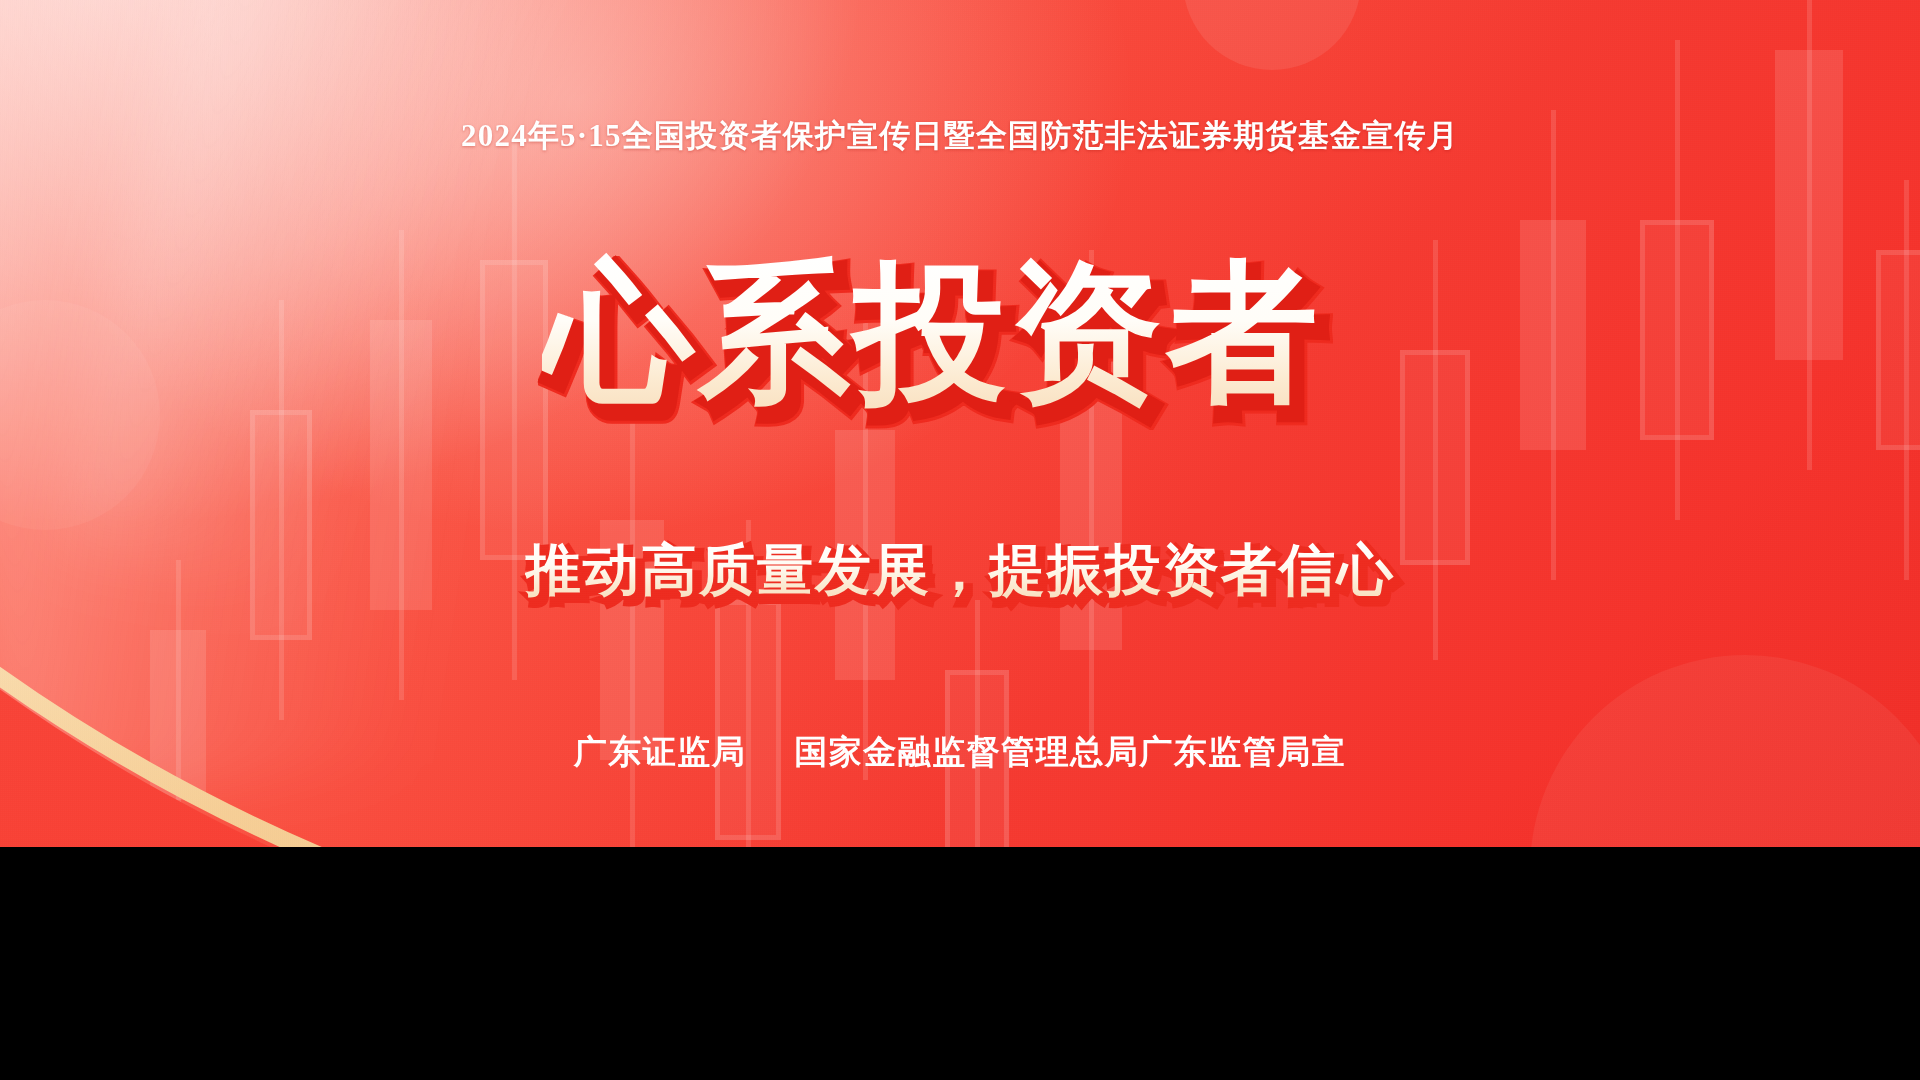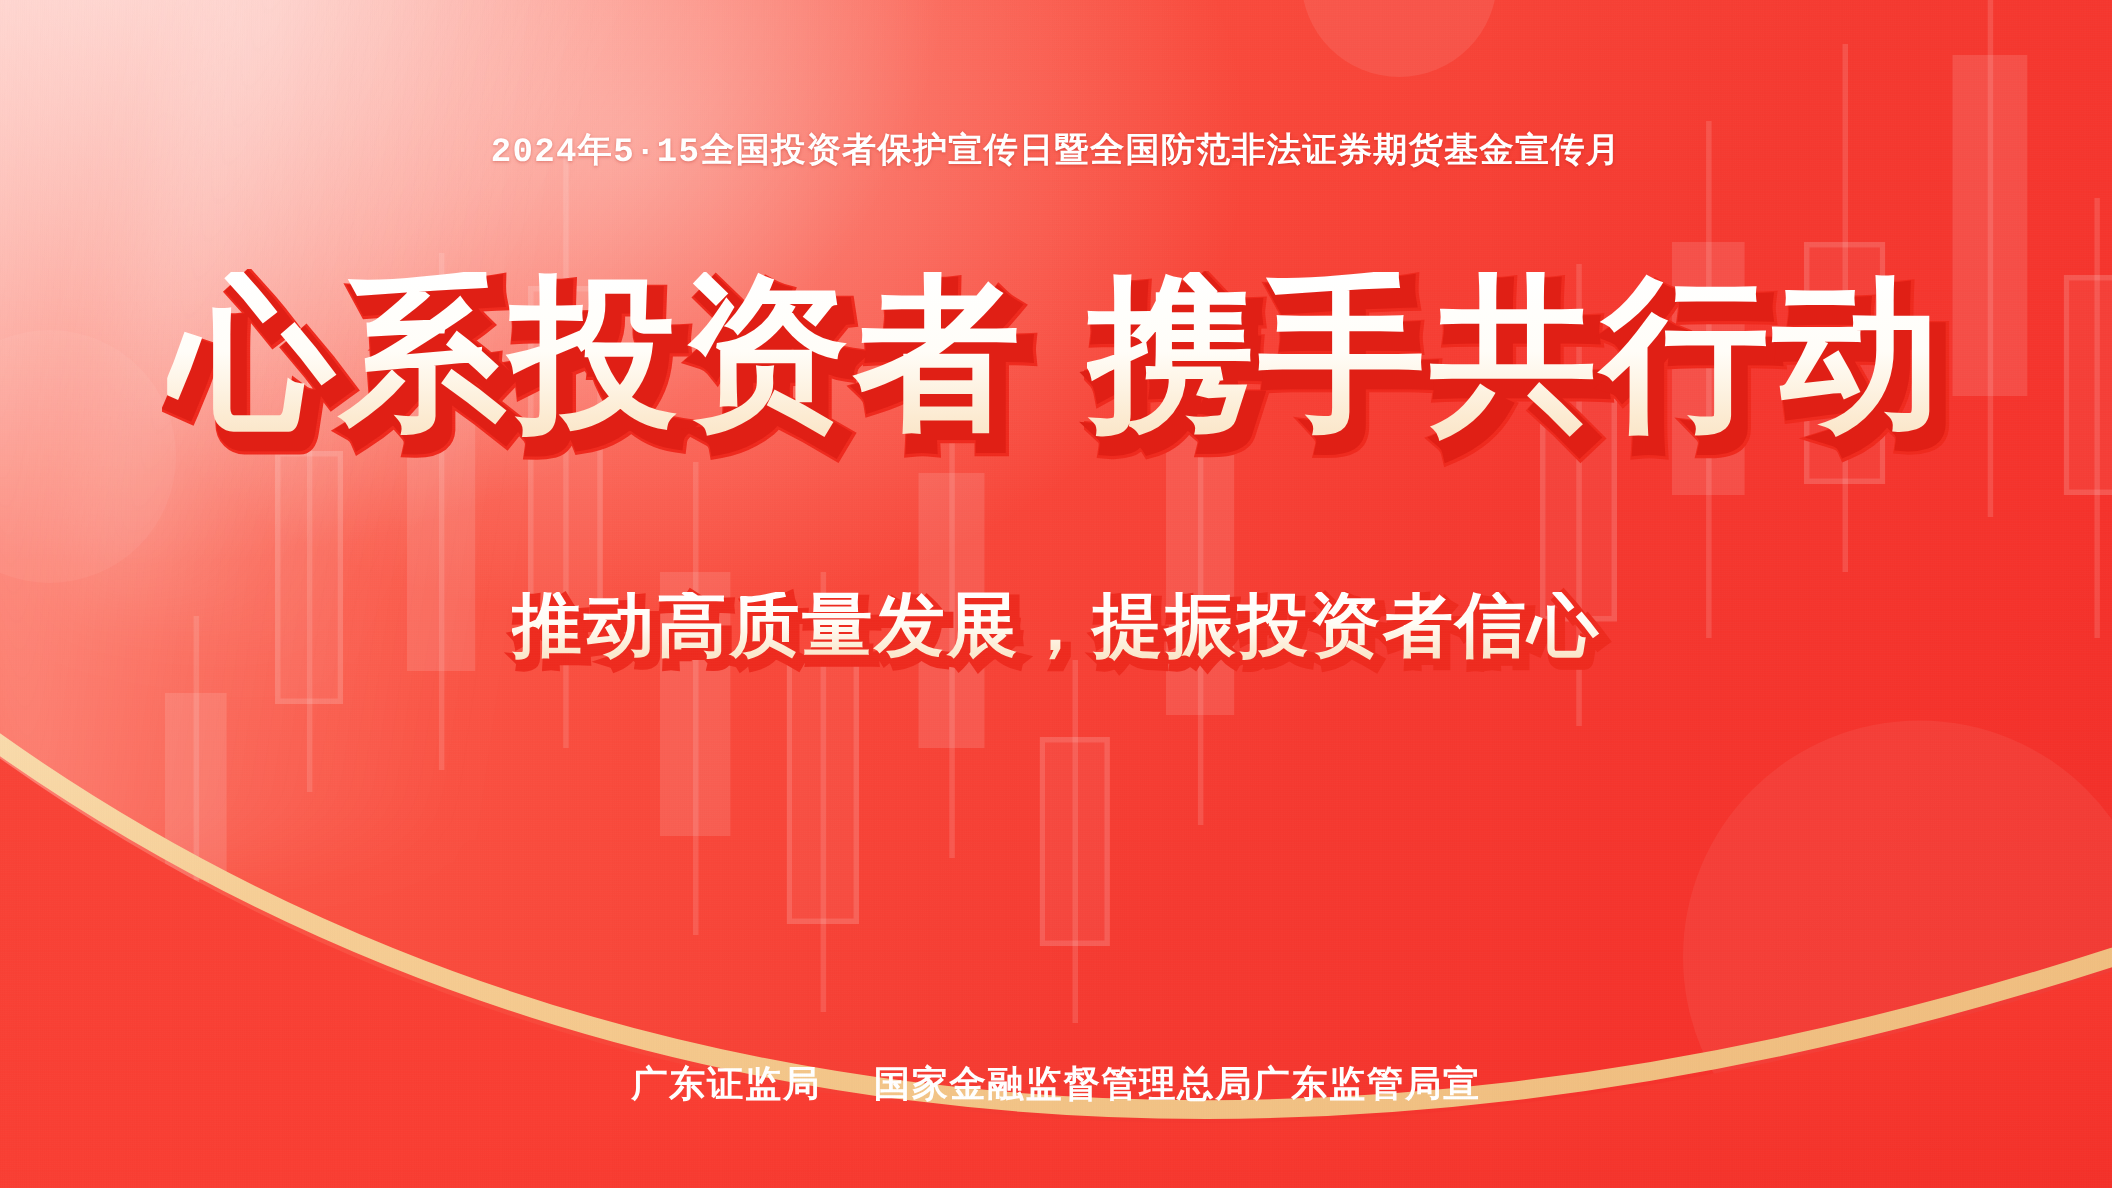--- a/index.html
+++ b/index.html
@@ -3,23 +3,23 @@
 <meta charset="utf-8">
 <style>
   html, body {
     margin: 0;
     padding: 0;
     background: #000;
   }
   #poster {
     position: relative;
     width: 1920px;
-    height: 1080px;
+    height: 847px;
     overflow: hidden;
-    font-family: Liberation Mono, monospace;
+    font-family: Liberation Serif, serif;
     background: #F6453C;
   }
 
   
   .bg-base {
     position: absolute;
     inset: 0;
     background:
       radial-gradient(ellipse 1100px 820px at 6% -4%, rgba(255,255,255,0.62) 0%, rgba(255,255,255,0.30) 38%, rgba(255,255,255,0.0) 68%),
       radial-gradient(ellipse 900px 700px at 30% 12%, rgba(255,228,222,0.40) 0%, rgba(255,228,222,0.0) 62%),
@@ -156,21 +156,21 @@
     position: absolute;
     top: 542px;
     left: 0;
     width: 100%;
     text-align: center;
     white-space: nowrap;
   }
   .sub-3d {
     position: relative;
     display: inline-block;
-    font-size: 64px;
+    font-size: 56px;
     font-weight: bold;
     line-height: 1;
     letter-spacing: 2px;
   }
   .sub-3d .outline {
     position: absolute;
     left: 0; top: 0;
     z-index: 0;
     color: transparent;
     -webkit-text-stroke: 9px #EE2B1F;
@@ -305,25 +305,21 @@
     <path d="M -40 648 C 430 1000, 1130 1148, 1995 845" fill="none" stroke="url(#goldGrad)" stroke-width="17" stroke-linecap="round"></path>
   </svg>
 
   <div class="header-line">2024年5·15全国投资者保护宣传日暨全国防范非法证券期货基金宣传月</div>
 
   <div class="title-wrap">
     <span class="title-3d">
       <span class="outline">心系投资者</span>
       <span class="shadow">心系投资者</span>
       <span class="face">心系投资者</span>
-    </span><span class="title-gap"></span><span class="title-3d">
-      <span class="outline">携手共行动</span>
-      <span class="shadow">携手共行动</span>
-      <span class="face">携手共行动</span>
-    </span>
+    </span><span class="title-gap"></span>
   </div>
 
   <div class="subtitle-wrap">
     <span class="sub-3d">
       <span class="outline">推动高质量发展，提振投资者信心</span>
       <span class="face">推动高质量发展，提振投资者信心</span>
     </span>
   </div>
 
   <div class="footer-line">

